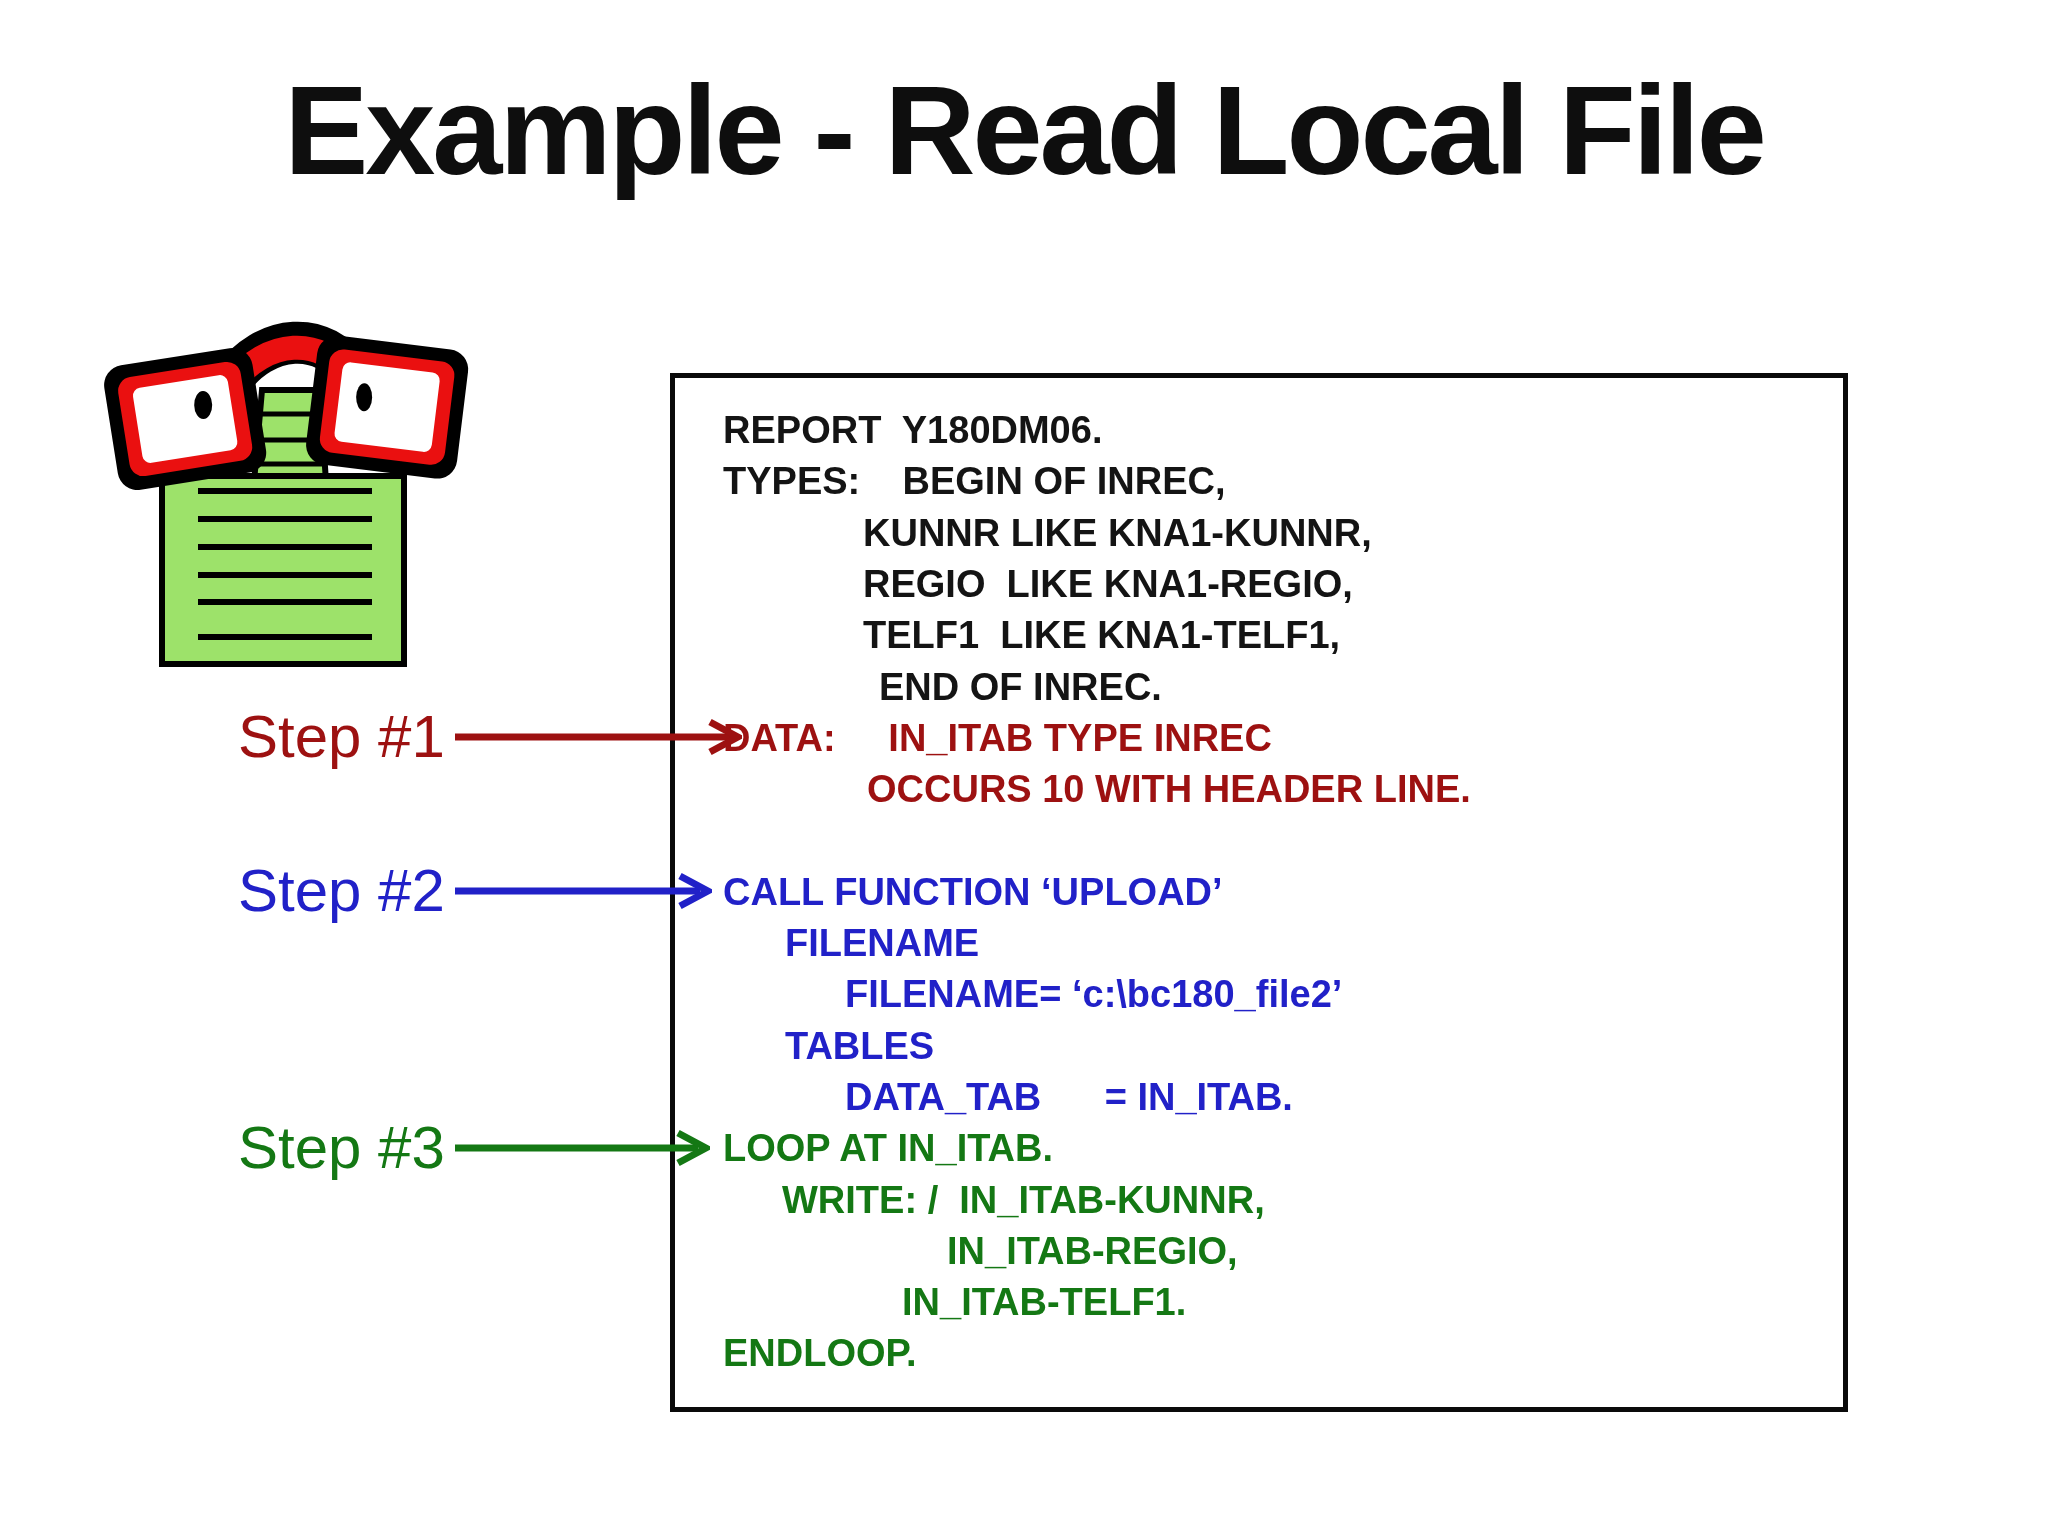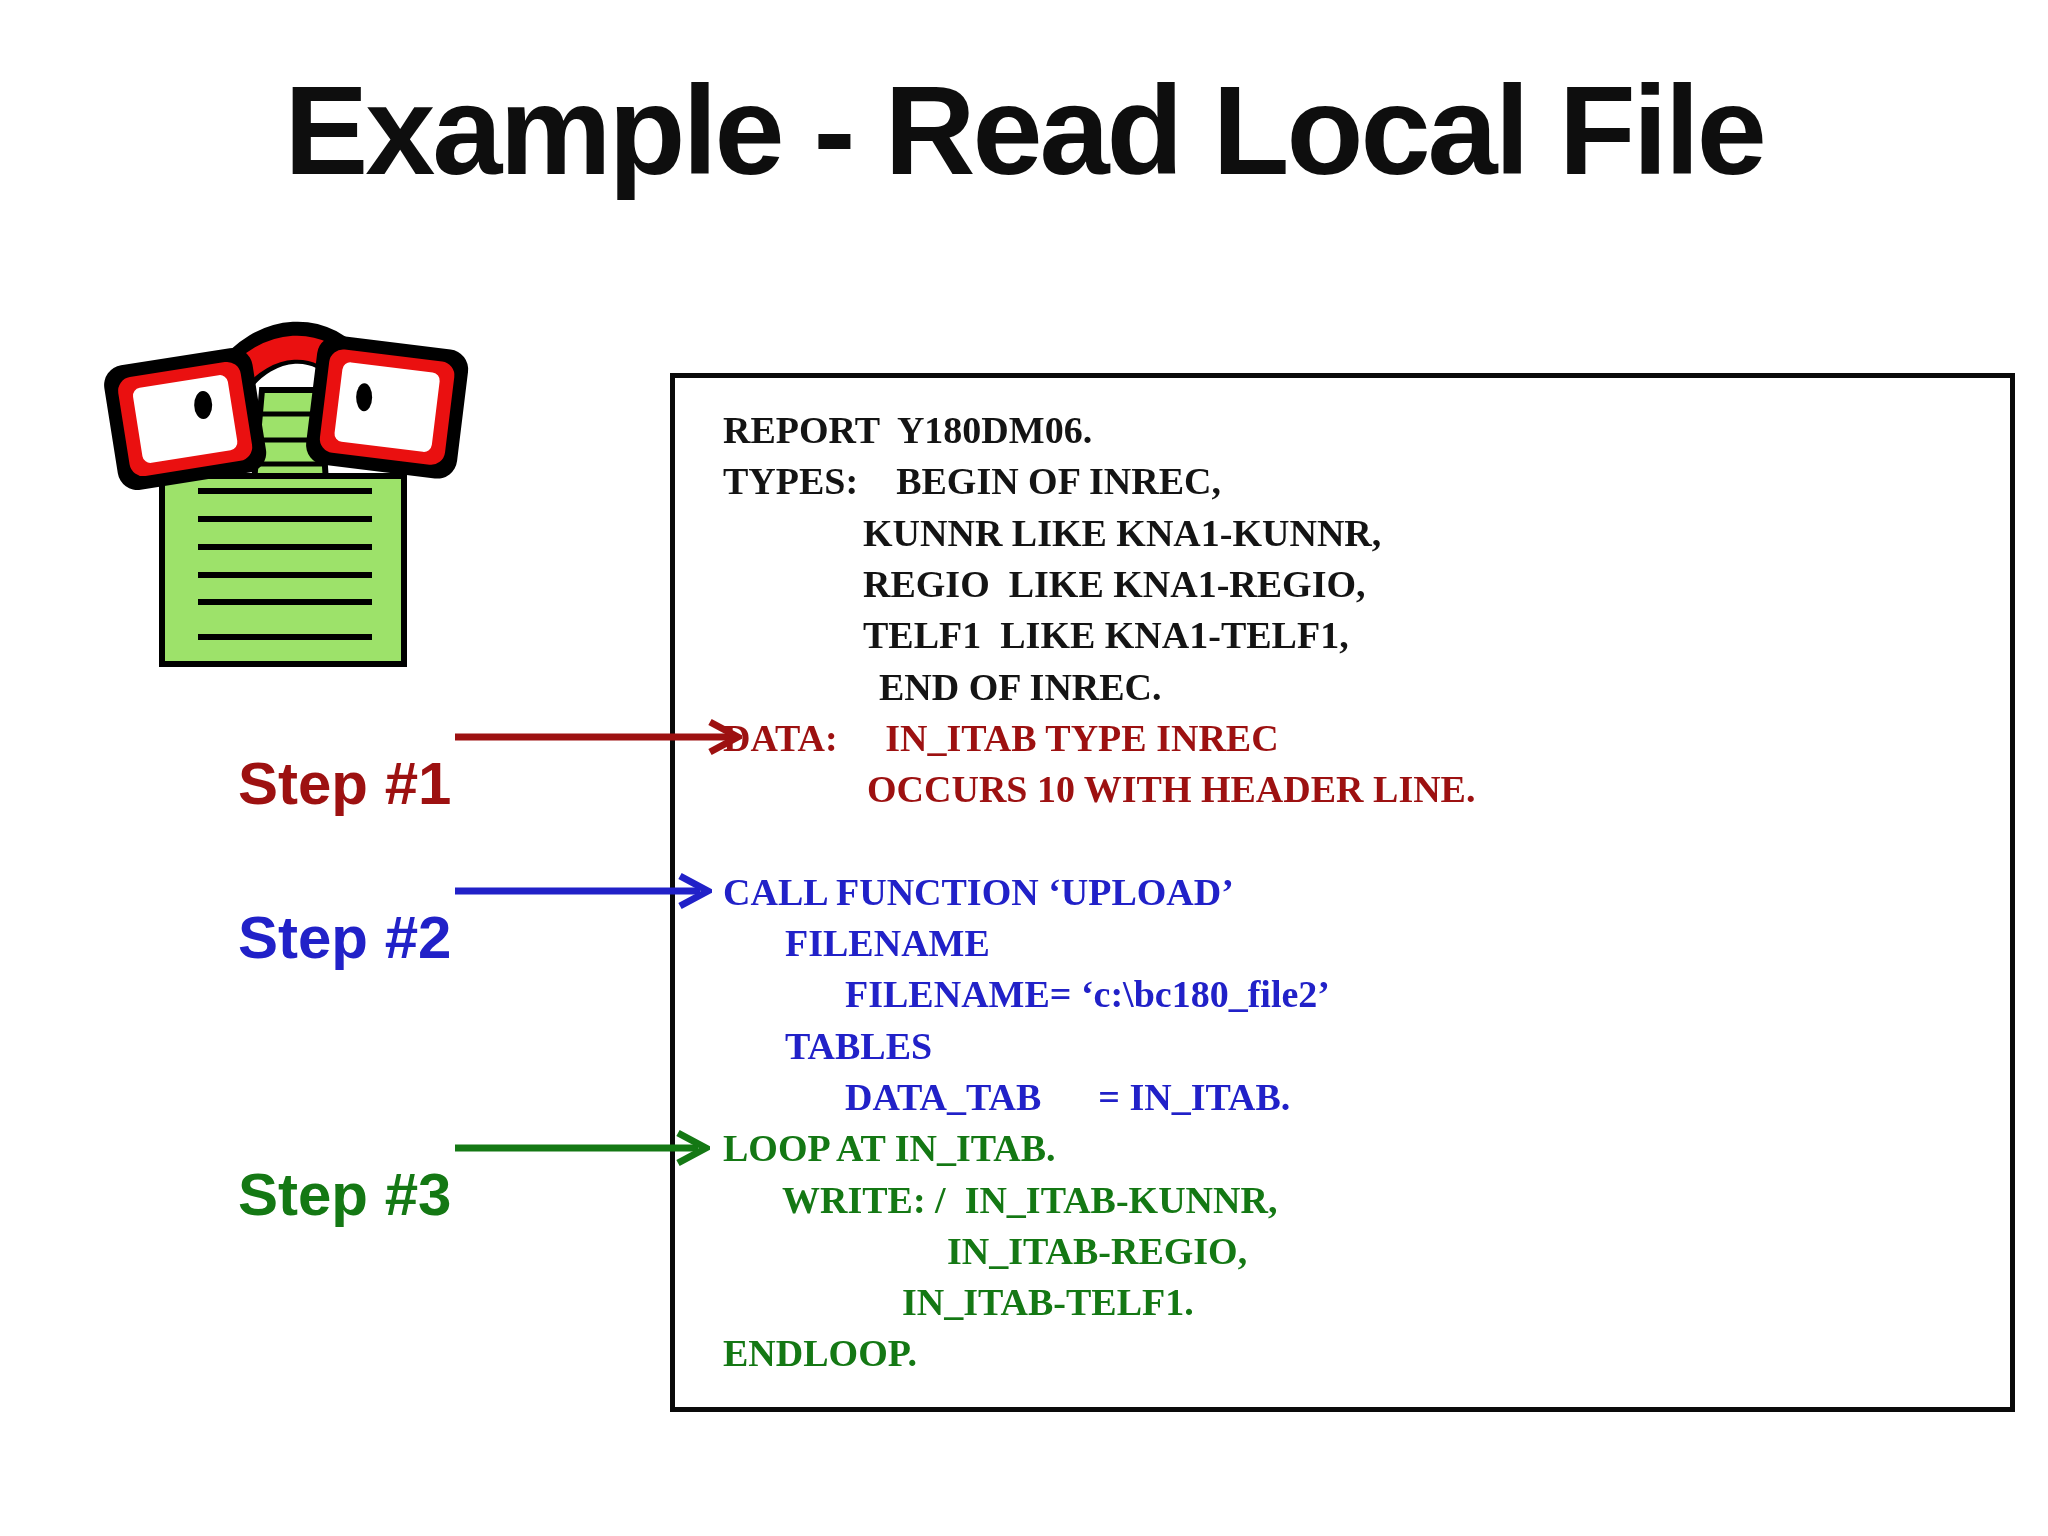--- a/index.html
+++ b/index.html
@@ -10,34 +10,34 @@
     --c-step1:#9d1111;--c-step2:#2121c8;--c-step3:#147814;--c-code:#141414;
     --c-pad:#9de26a;--c-frame:#ea1010;
   }
   .slide-title{
     position:absolute;top:58px;left:0;width:100%;
     text-align:center;font-size:126px;font-weight:bold;letter-spacing:-3px;
     color:#0e0e0e;white-space:nowrap;
   }
   .clipart{position:absolute;left:90px;top:290px;width:420px;height:420px;}
   .code-box{
-    position:absolute;left:670px;top:373px;width:1345px;height:1039px;
-    border:5px solid #0a0a0a;box-sizing:border-box;background:#ffffff;font-family:Liberation Serif, serif;
+    position:absolute;left:670px;top:373px;width:1178px;height:1039px;
+    border:5px solid #0a0a0a;box-sizing:border-box;background:#ffffff;
   }
   .code-line{
     position:absolute;white-space:pre;
     font-size:38px;font-weight:bold;line-height:51px;height:51px;
   }
   .code-black{color:var(--c-code);}
   .code-red{color:var(--c-step1);}
   .code-blue{color:var(--c-step2);}
   .code-green{color:var(--c-step3);}
   .step-label{
     position:absolute;left:238px;
-    font-size:60px;font-weight:bold;line-height:64px;white-space:nowrap;margin-top:47px;
+    font-size:60px;font-weight:normal;line-height:64px;white-space:nowrap;
   }
   .step-arrow{position:absolute;left:455px;}
 </style>
 </head>
 <body style="--c-step1: #9d1111; --c-step2: #2121c8; --c-step3: #147814; --c-code: #141414; --c-pad: #9de26a; --c-frame: #ea1010;">
 
 <div class="slide-title">Example - Read Local File</div>
 
 <svg class="clipart" viewBox="0 0 420 420" aria-hidden="true">
 

